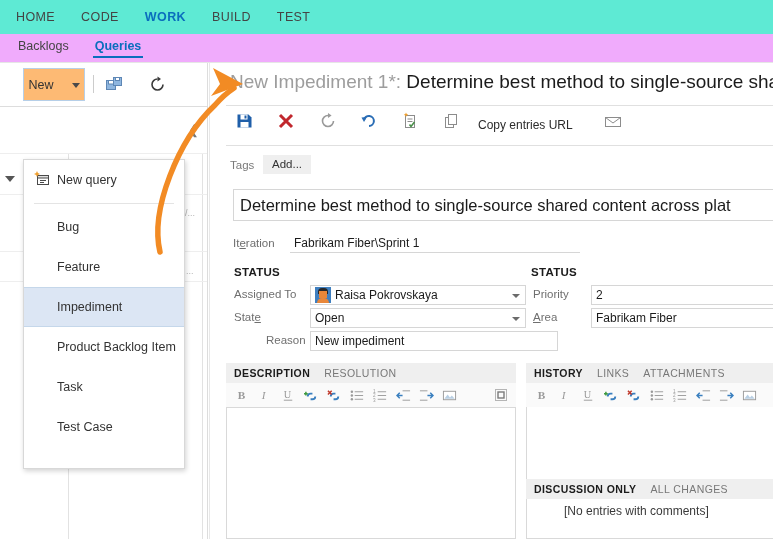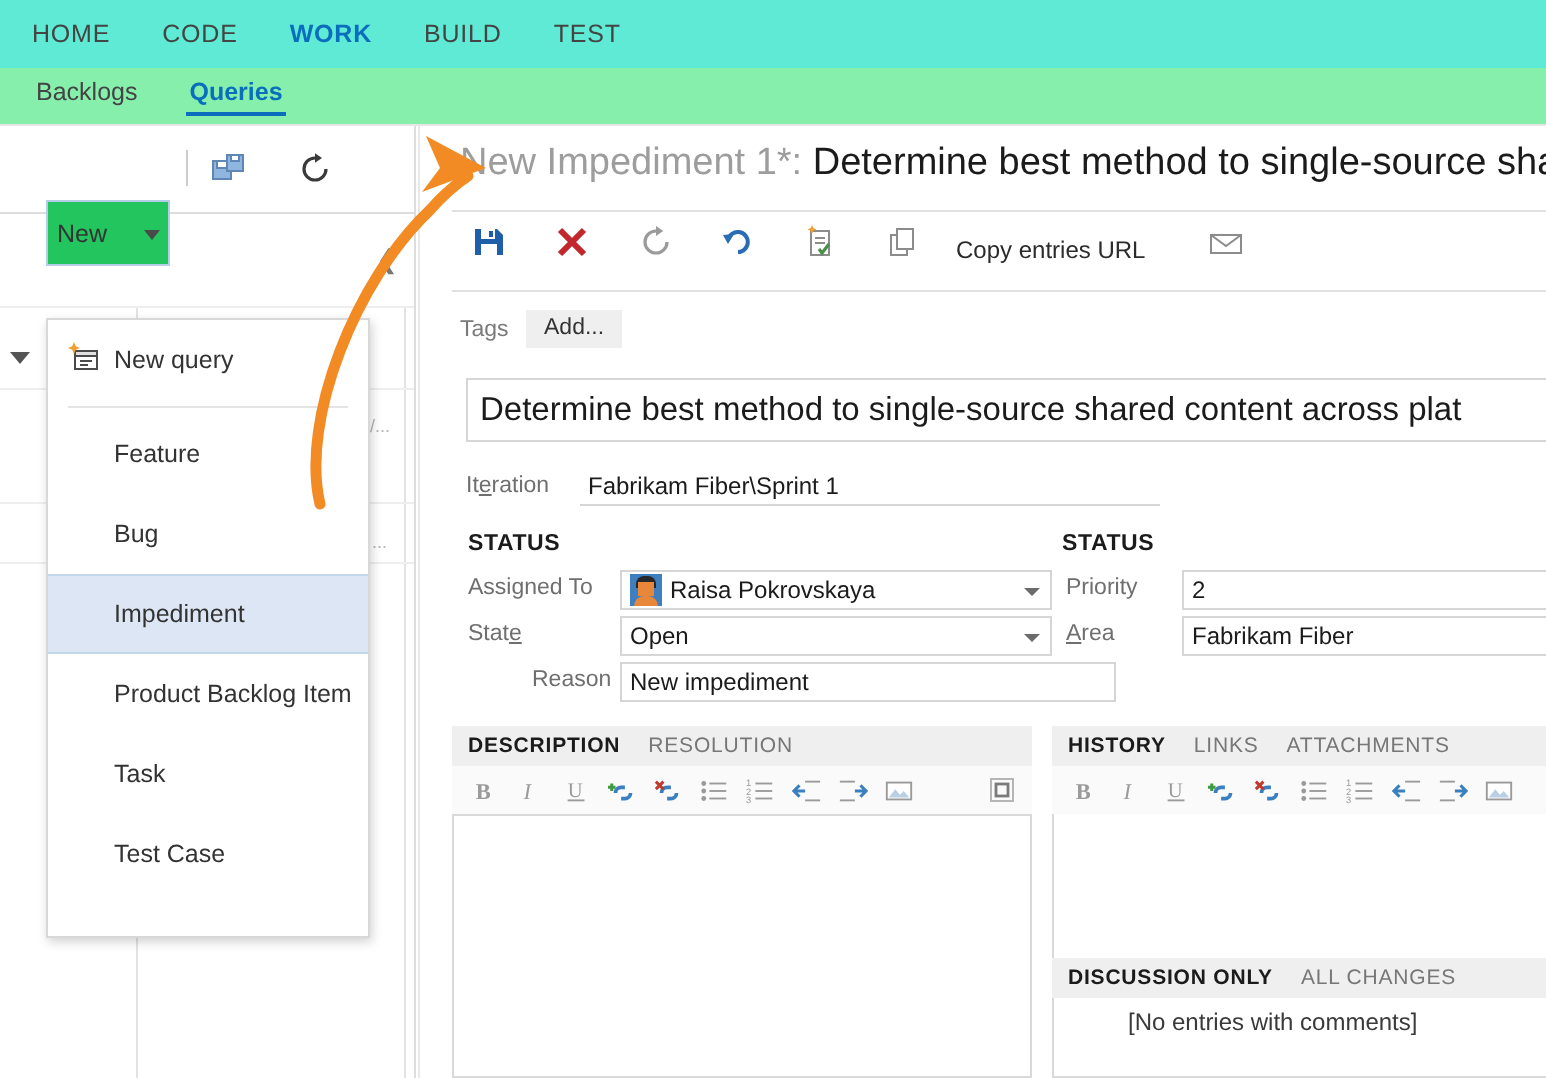--- a/index.html
+++ b/index.html
@@ -19,21 +19,21 @@
   .topnav-items { display: flex; align-items: center; height: 34px; padding-left: 16px; gap: 26px; }
   .topnav-item {
     font-size: 12.5px; color: #444444; letter-spacing: .4px;
     cursor: pointer; line-height: 34px;
   }
   .topnav-item.active { color: #0a6ebd; font-weight: bold; }
 
   
   .subnav {
     position: absolute; left: 0; top: 34px; width: 773px; height: 28px;
-    background: #86efac;
+    background: #f0abfc;
   }
   .subnav-items { display: flex; align-items: flex-start; height: 28px; padding-left: 16px; gap: 22px; }
   .subnav-item {
     font-size: 12.5px; color: #444444; cursor: pointer; line-height: 24px;
     position: relative; padding: 0 2px;
   }
   .subnav-item.active { color: #0a6ebd; font-weight: bold; }
   .subnav-item.active::after {
     content: ""; position: absolute; left: 0; right: 0; bottom: 0;
     height: 2px; background: #0a6ebd;
@@ -48,24 +48,23 @@
   .leftpane {
     position: absolute; left: 0; top: 63px; width: 208px; height: 476px;
     background: #ffffff; border-right: 1px solid #dddddd;
   }
   .left-toolbar {
     position: absolute; left: 0; top: 0; width: 207px; height: 44px;
     background: #ffffff; border-bottom: 1px solid #dddddd;
   }
   .new-button {
     position: absolute; left: 23px; top: 5px; width: 62px; height: 33px;
-    background: #22c55e; border: 1px solid #b6cfe8;
+    background: #fdba74; border: 1px solid #b6cfe8;
     display: flex; align-items: center; justify-content: center; gap: 18px;
     cursor: pointer;
-    margin-top: 32px;
   }
   .new-button .lbl { font-size: 12.5px; color: #333333; }
   .caret-down {
     width: 0; height: 0; border-left: 4px solid transparent;
     border-right: 4px solid transparent; border-top: 5px solid #4a4a4a;
     margin-top: 2px;
   }
   .tb-sep {
     position: absolute; left: 93px; top: 12px; width: 1px; height: 18px; background: #cccccc;
   }
@@ -287,24 +286,24 @@
             <line x1="6" y1="11.5" x2="10" y2="11.5" stroke="#4a4a4a"></line>
             <path d="M3 0 L3.9 2.1 L6 3 L3.9 3.9 L3 6 L2.1 3.9 L0 3 L2.1 2.1 Z" fill="#F0A030"></path>
           </svg>
         </span>
         <span>New query</span>
       </div>
 
       <div class="dd-sep"></div>
 
       <div class="dd-item">
+        <span>Bug</span>
+      </div>
+      <div class="dd-item">
         <span>Feature</span>
-      </div>
-      <div class="dd-item">
-        <span>Bug</span>
       </div>
       <div class="dd-item selected">
         <span>Impediment</span>
       </div>
       <div class="dd-item">
         <span>Product Backlog Item</span>
       </div>
       <div class="dd-item">
         <span>Task</span>
       </div>

